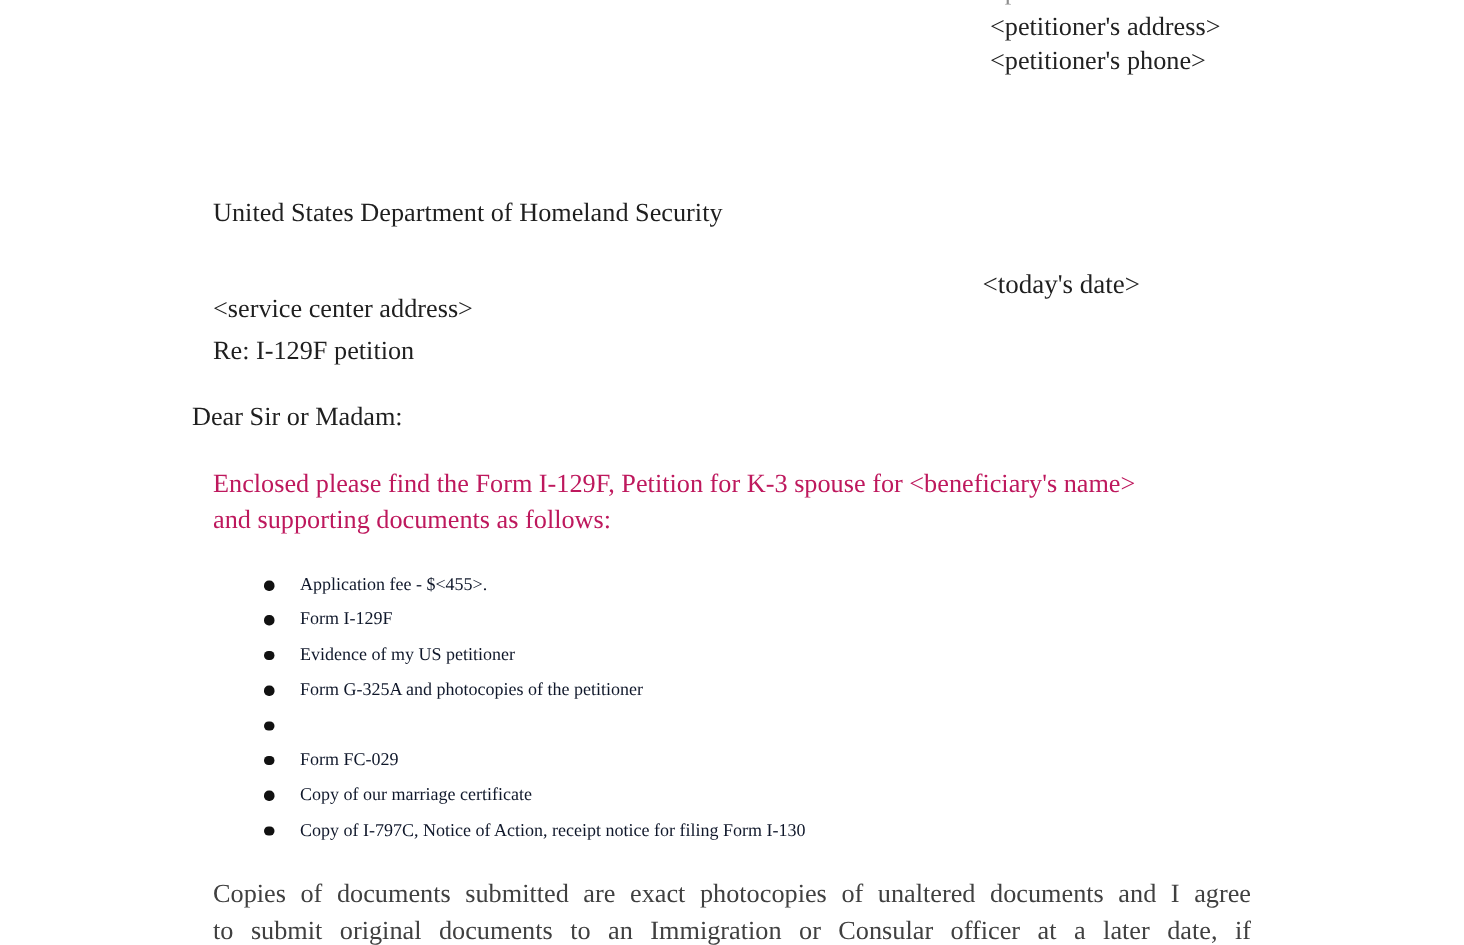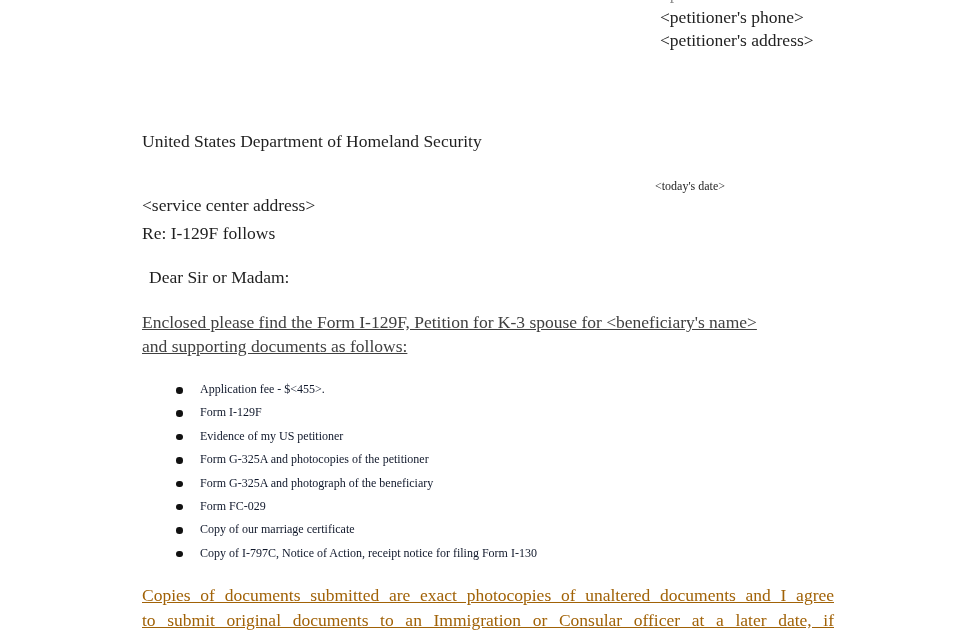--- a/index.html
+++ b/index.html
@@ -49,58 +49,57 @@
     color: #1f1f1f;
     white-space: nowrap;
     margin-top: 40px;
   }
 
   
   #date-line {
     position: absolute;
     left: 655px;
     top: 179px;
-    font-size: 12px;
+    font-size: 18px;
     color: #1f1f1f;
     white-space: nowrap;
   }
 
   
   #re-line {
     position: absolute;
     left: 142px;
     top: 223px;
     font-size: 17.5px;
     color: #1f1f1f;
     white-space: nowrap;
   }
 
   
   #salutation-line {
     position: absolute;
-    left: 149px;
+    left: 128px;
     top: 267px;
     font-size: 17.5px;
     color: #1f1f1f;
     white-space: nowrap;
   }
 
   
   #intro-paragraph {
     position: absolute;
     left: 142px;
     top: 311px;
     width: 700px;
   }
   #intro-paragraph .pline {
     font-size: 17.5px;
     line-height: 23.5px;
-    color: #404040;
-    white-space: nowrap;
-    text-decoration: underline;
+    color: #be185d;
+    white-space: nowrap;
   }
 
   
   #enclosure-list {
     position: absolute;
     left: 176px;
     top: 378px;
     margin: 0;
     padding: 0;
     list-style: none;
@@ -139,64 +138,63 @@
   
   #closing-paragraph {
     position: absolute;
     left: 142px;
     top: 583px;
     width: 692px;
   }
   #closing-paragraph .jline {
     font-size: 17.5px;
     line-height: 25px;
-    color: #a16207;
+    color: #404040;
     text-align: justify;
     text-align-last: justify;
     white-space: normal;
-    text-decoration: underline;
   }
   #closing-paragraph .jline.last {
     text-align: justify;
     text-align-last: justify;
   }
 </style>
 </head>
 <body>
 
 <div id="page">
 
   <div id="header-block">
     <div class="hline clipped">&lt;petitioner's name&gt;</div>
+    <div class="hline">&lt;petitioner's address&gt;</div>
     <div class="hline">&lt;petitioner's phone&gt;</div>
-    <div class="hline">&lt;petitioner's address&gt;</div>
   </div>
 
   <div id="agency-block">
     <div class="aline">United States Department of Homeland Security</div>
     <div class="aline">&lt;service center address&gt;</div>
   </div>
 
   <div id="date-line">&lt;today's date&gt;</div>
 
-  <div id="re-line">Re: I-129F follows</div>
+  <div id="re-line">Re: I-129F petition</div>
 
   <div id="salutation-line">Dear Sir or Madam:</div>
 
   <div id="intro-paragraph">
     <div class="pline">Enclosed please find the Form I-129F, Petition for K-3 spouse for &lt;beneficiary's name&gt;</div>
     <div class="pline">and supporting documents as follows:</div>
   </div>
 
   <ul id="enclosure-list">
     <li><span class="bullet"></span><span>Application fee  - $&lt;455&gt;.</span></li>
     <li><span class="bullet"></span><span>Form I-129F</span></li>
     <li><span class="bullet"></span><span>Evidence of my US petitioner</span></li>
     <li><span class="bullet"></span><span>Form G-325A and photocopies of the petitioner</span></li>
-    <li><span class="bullet"></span><span>Form G-325A and photograph of the beneficiary</span></li>
+    <li><span class="bullet"></span></li>
     <li><span class="bullet"></span><span>Form FC-029</span></li>
     <li><span class="bullet"></span><span>Copy of our marriage certificate</span></li>
     <li><span class="bullet"></span><span>Copy of I-797C, Notice of Action, receipt notice for filing Form I-130</span></li>
   </ul>
 
   <div id="closing-paragraph">
     <div class="jline">Copies of documents submitted are exact photocopies of unaltered documents and I agree</div>
     <div class="jline last">to submit original documents to an Immigration or Consular officer at a later date, if</div>
   </div>
 

